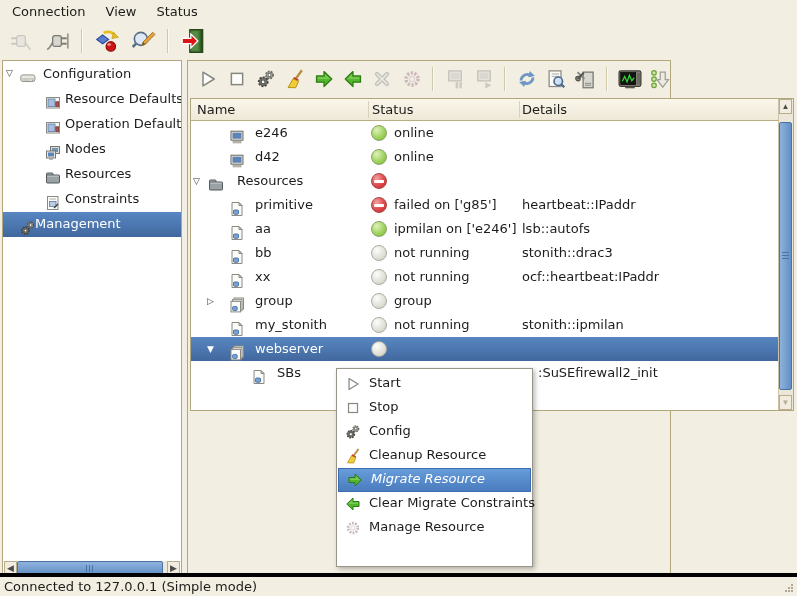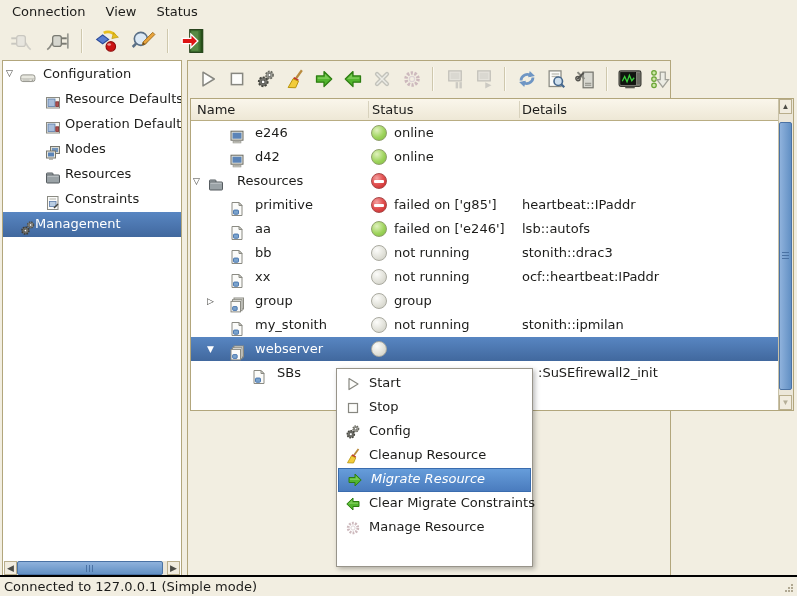--- a/index.html
+++ b/index.html
@@ -89,21 +89,21 @@
            padding-top:3px; z-index:50; }
   .citem { position:relative; height:24px; }
   .citem .cic { position:absolute; left:8px; top:4px; }
   .citem .clbl { position:absolute; left:32px; top:3px; white-space:nowrap; }
   .citem.hl { margin:0 1px; height:24px; box-sizing:border-box; color:#fff;
               background:linear-gradient(180deg,#669dda,#4a7cbe); border:1px solid #3a6cae; }
   .citem.hl .clbl { top:2px;font-style:italic; }
   .citem.hl .cic { top:3px; }
 
   
-  #statusbar { position:absolute; left:0; bottom:0; width:100%; height:19px; border-top:2px solid #000000; }
+  #statusbar { position:absolute; left:0; bottom:0; width:100%; height:19px; border-top:4px solid #000000; }
   #statusbar .txt { position:absolute; left:4px; top:2px; }
   #grip { position:absolute; right:2px; bottom:2px; width:12px; height:12px;
           background:
             radial-gradient(circle at 9px 3px,#b0a892 1.2px,transparent 1.4px),
             radial-gradient(circle at 6px 6px,#b0a892 1.2px,transparent 1.4px),
             radial-gradient(circle at 9px 6px,#b0a892 1.2px,transparent 1.4px),
             radial-gradient(circle at 3px 9px,#b0a892 1.2px,transparent 1.4px),
             radial-gradient(circle at 6px 9px,#b0a892 1.2px,transparent 1.4px),
             radial-gradient(circle at 9px 9px,#b0a892 1.2px,transparent 1.4px); }
 </style>
@@ -511,21 +511,21 @@
           <span class="rdetails" style="padding-left:0px">heartbeat::IPaddr</span>
         </div>
         <div class="trow">
           <span style="position:absolute;left:38px;top:4px">
             <svg class="ic16">
               <use href="#sy-doc"></use>
             </svg>
           </span>
           <span class="rname" style="left:64px">aa</span>
           <span class="ball b-green"></span>
-          <span class="rstatus">failed on ['e246']</span>
+          <span class="rstatus">ipmilan on ['e246']</span>
           <span class="rdetails" style="padding-left:0px">lsb::autofs</span>
         </div>
         <div class="trow">
           <span style="position:absolute;left:38px;top:4px">
             <svg class="ic16">
               <use href="#sy-doc"></use>
             </svg>
           </span>
           <span class="rname" style="left:64px">bb</span>
           <span class="ball b-gray"></span>

